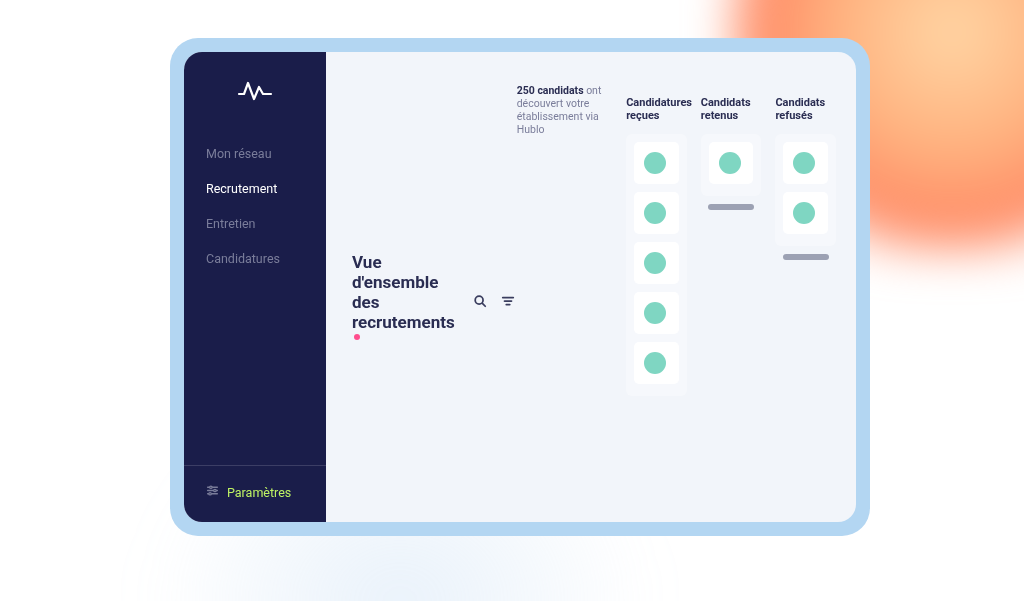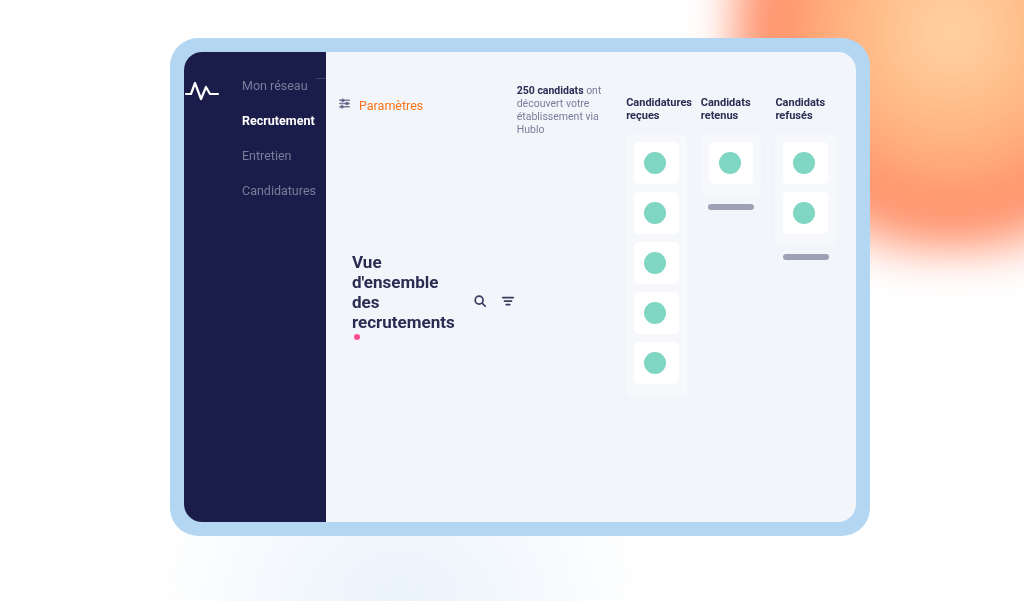--- a/index.html
+++ b/index.html
@@ -47,48 +47,48 @@
       height: 100%;
       background: #f2f5fa;
       border-radius: 18px;
       overflow: hidden;
       display: flex;
     }
     .sidebar {
       width: 142px;
       background: #1a1d4a;
       display: flex;
-      flex-direction: row;
+      flex-direction: column;
       padding: 26px 0 0 0;
     }
     .logo {
       display: flex;
       justify-content: center;
       margin-bottom: 40px;
     }
     .nav {
       flex: 1;
       padding-left: 22px;
     }
     .nav-item {
       color: #7a7d9a;
       font-size: 12.5px;
       margin-bottom: 20px;
       cursor: pointer;
     }
     .nav-item.active {
       color: #ffffff;
-      font-weight: 700;
+      font-weight: 400;
     }
     .sidebar-footer {
       border-top: 1px solid rgba(255,255,255,0.15);
       padding: 18px 0 22px 22px;
     }
     .settings-link {
-      color: #f97316;
+      color: #bef264;
       font-size: 12.5px;
       display: flex;
       align-items: center;
       gap: 8px;
       cursor: pointer;
       text-align: right;
     }
     .main {
       flex: 1;
       padding: 30px 20px 0 26px;

